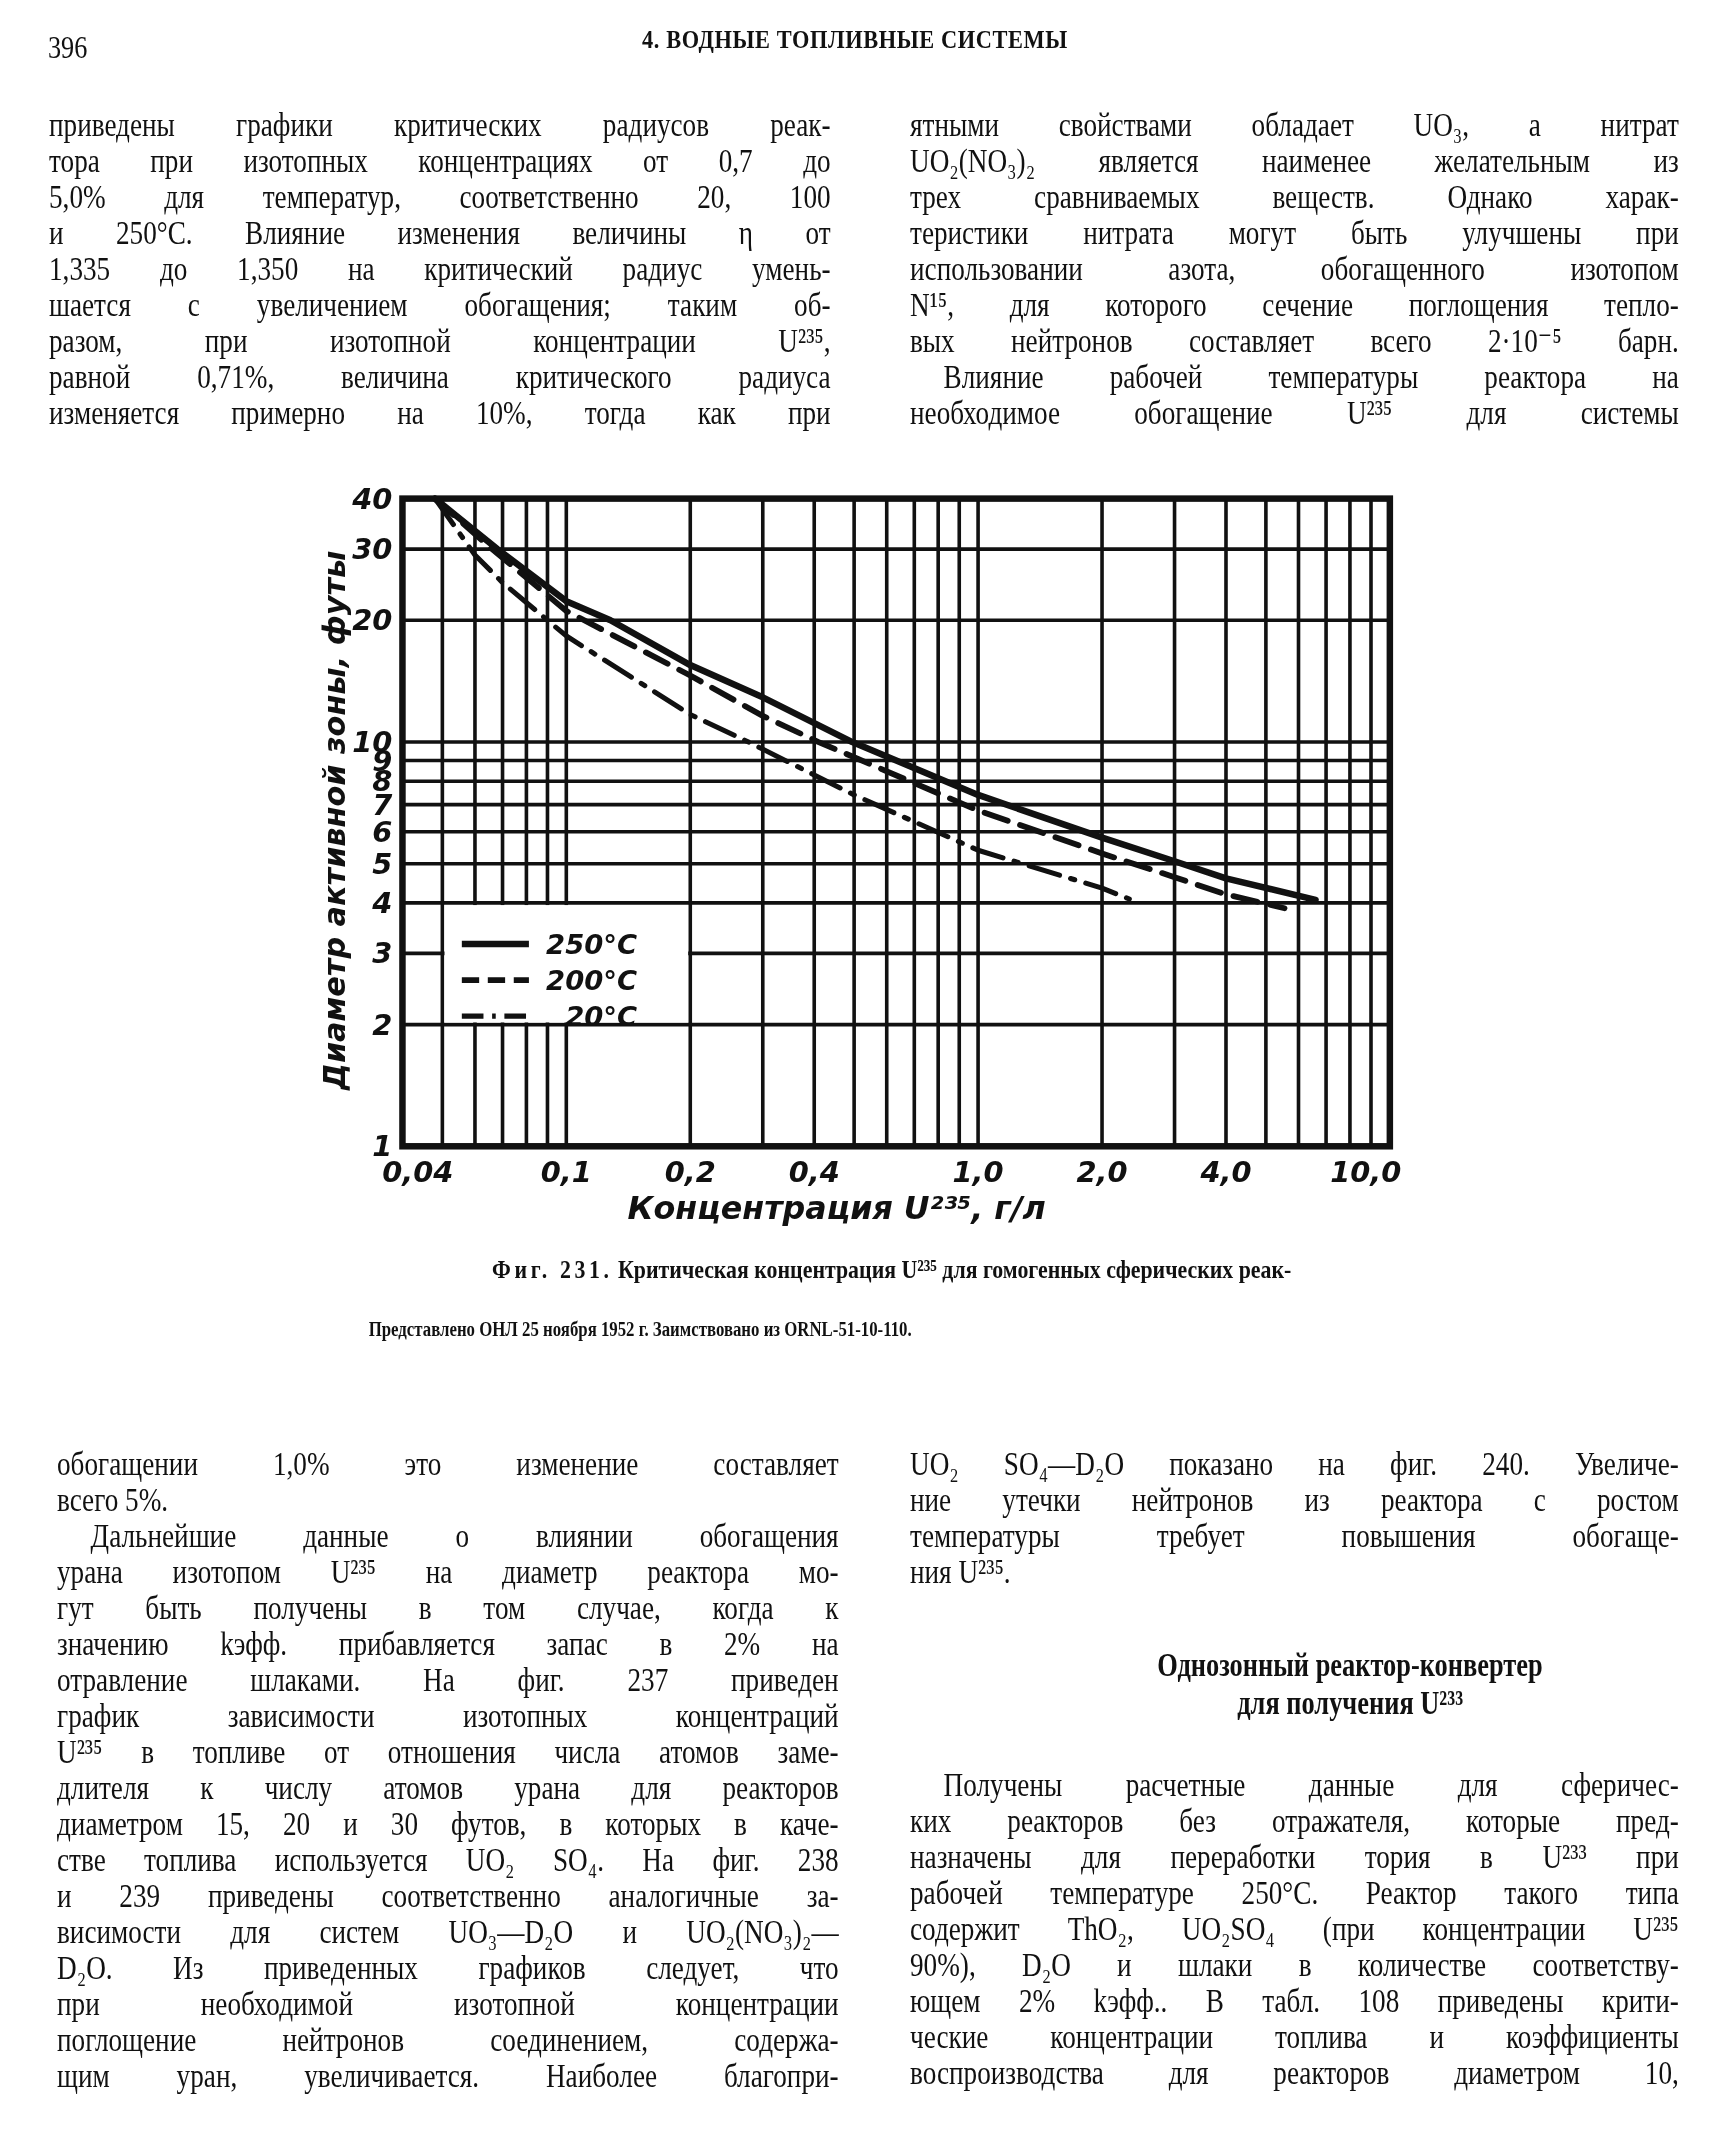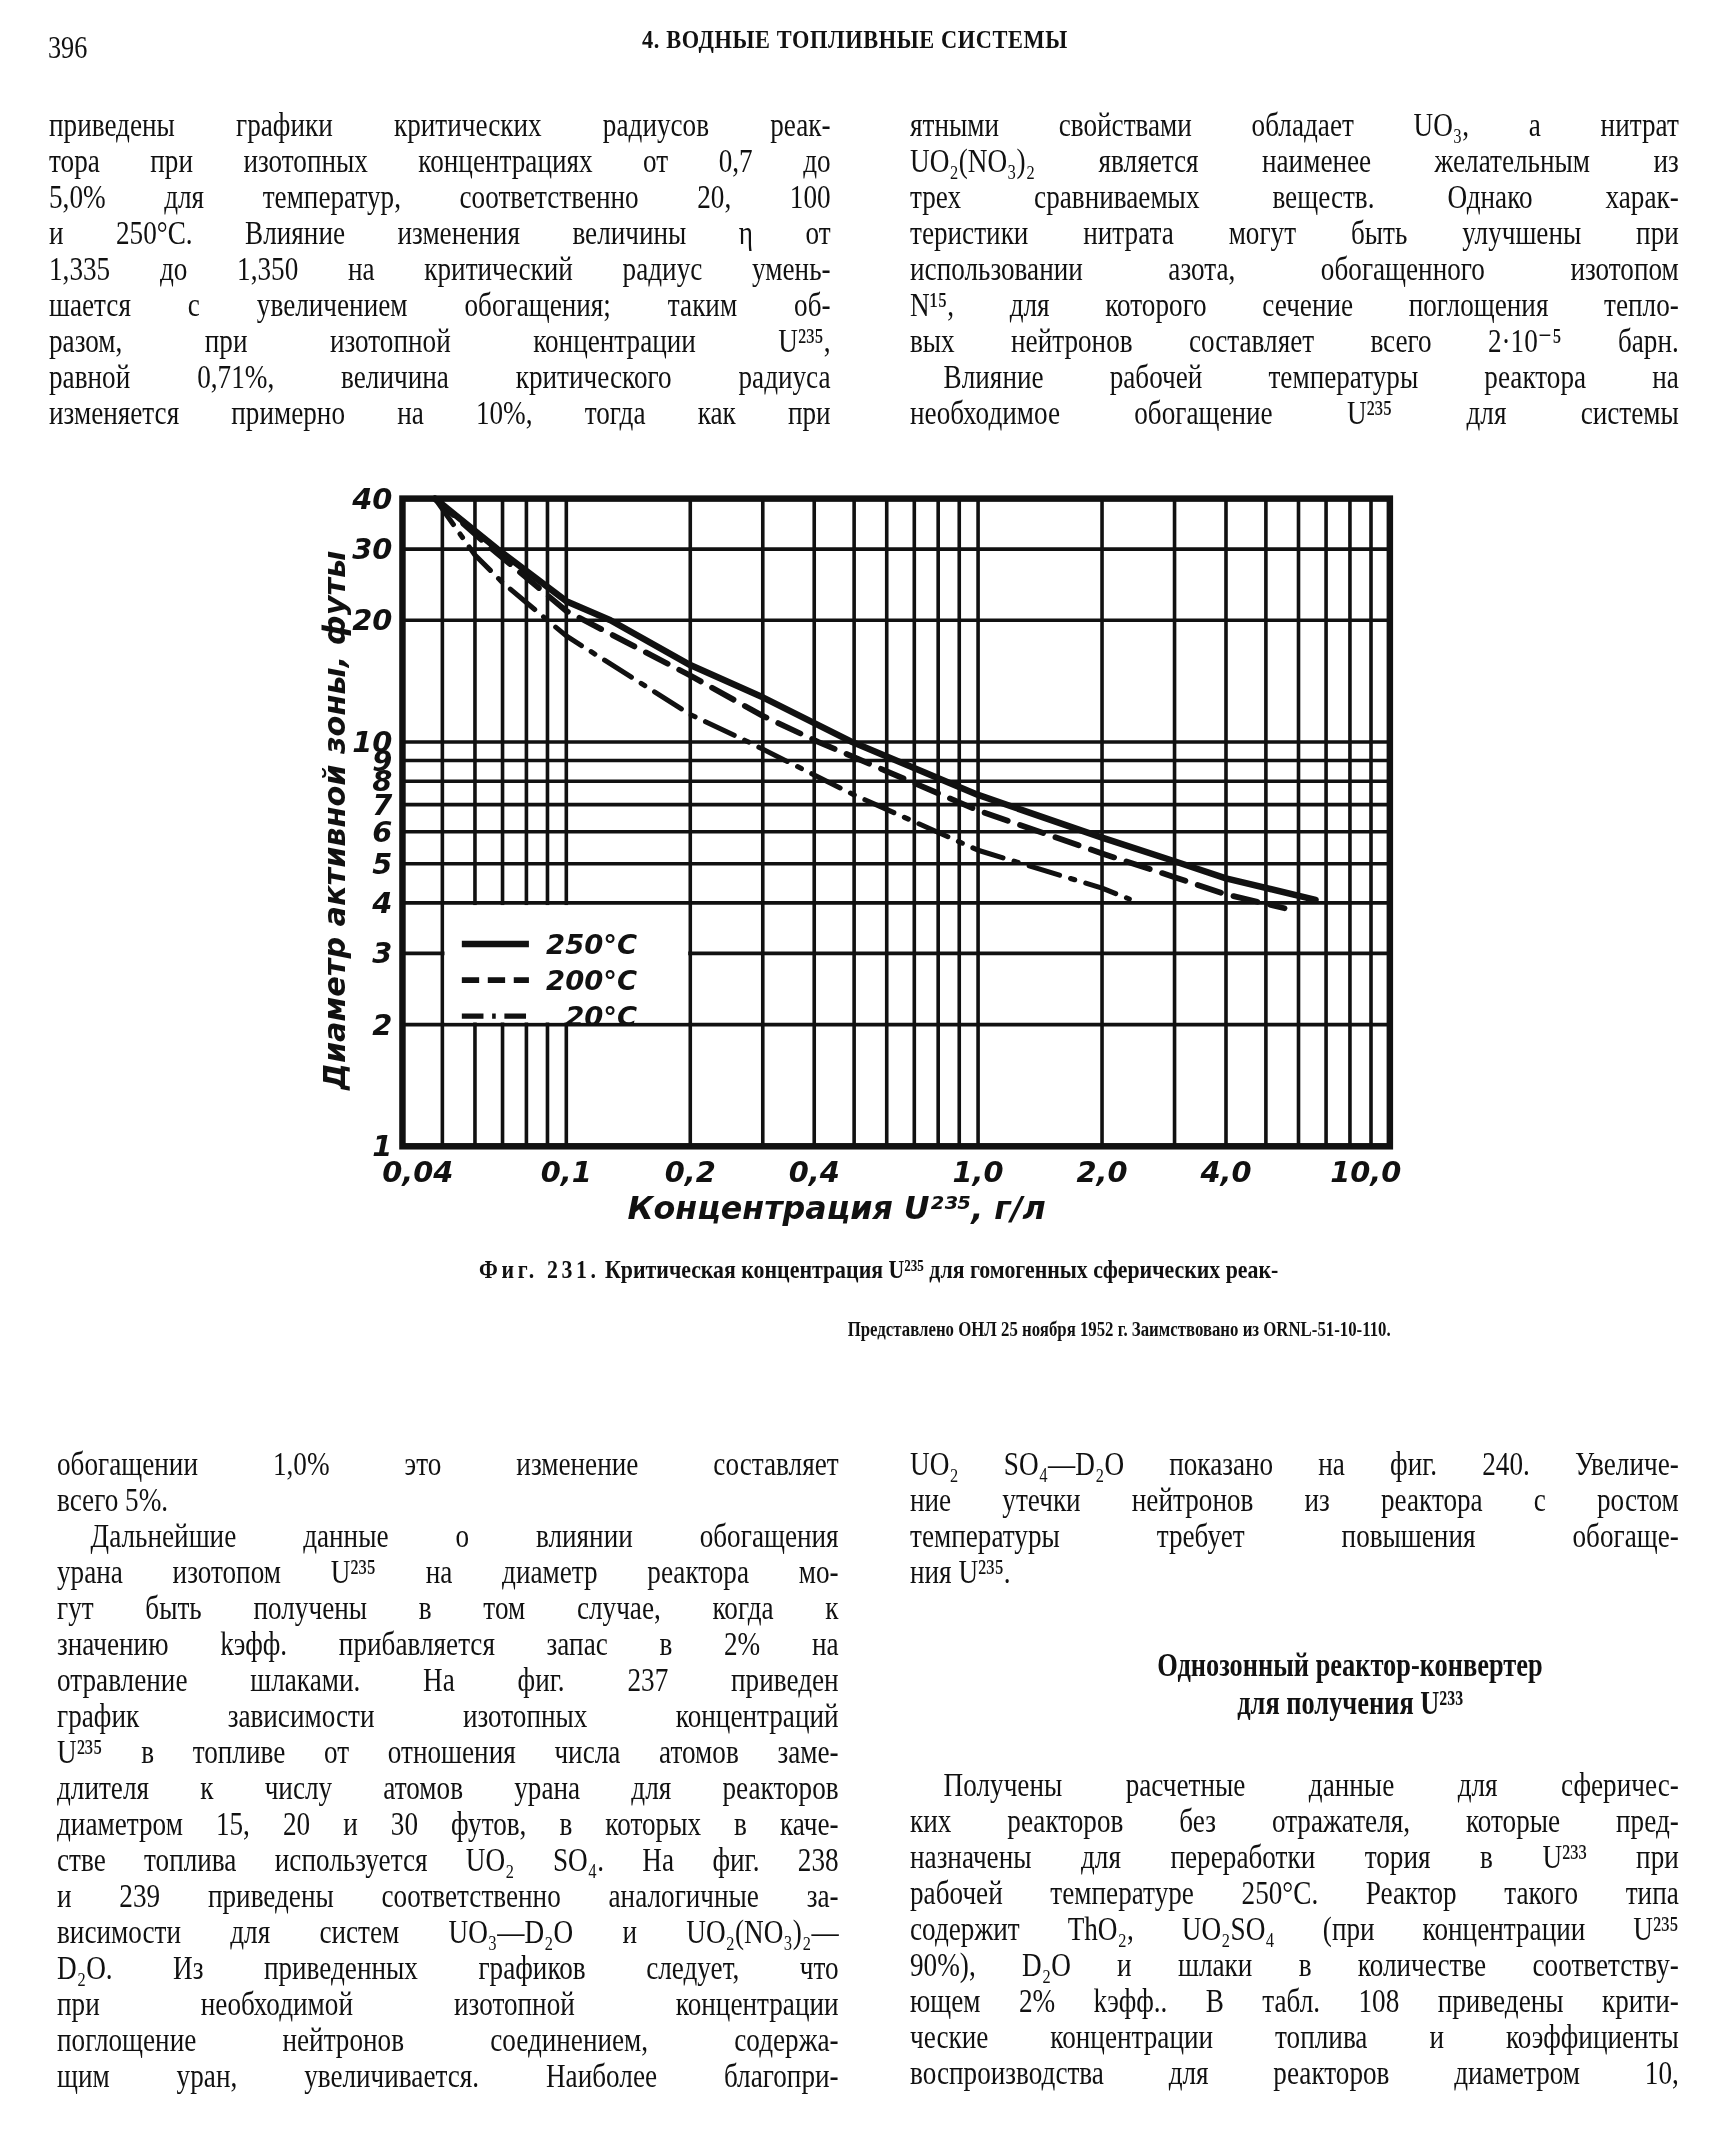--- a/index.html
+++ b/index.html
@@ -8,23 +8,23 @@
   .abs{position:absolute;}
   .pagenum{left:48px;top:29px;font-size:32px;transform:scaleX(.82);transform-origin:left top;}
   .runhead{left:642px;top:24.5px;font-size:26px;font-weight:bold;transform:scaleX(.86);transform-origin:left top;letter-spacing:0.7px;}
   .col{position:absolute;font-size:34px;line-height:36px;text-align:justify;}
   .col .line{display:block;text-align-last:justify;white-space:nowrap;}
   .col .line.last{text-align-last:left;}
   .col .indent{padding-left:42px;}
   .cond{transform:scaleX(.80);transform-origin:left top;}
   .colL{left:49px;width:977px;}
   .colR{left:910px;width:961px;}
-  .caption{left:316px;top:1254px;width:1125px;font-size:26px;line-height:32px;text-align:center;font-weight:bold;}
+  .caption{left:329px;top:1254px;width:1125px;font-size:26px;line-height:32px;text-align:center;font-weight:bold;}
   .caption .c1{transform:scaleX(.84);display:inline-block;white-space:nowrap;}
-  .source{left:317px;top:1318px;width:1125px;text-align:right;font-size:20px;font-weight:bold;}
+  .source{left:317px;top:1318px;width:1125px;text-align:left;font-size:20px;font-weight:bold;}
   .source span{display:inline-block;transform:scaleX(.84);white-space:nowrap;}
   .heading{left:964px;width:772px;text-align:center;font-weight:bold;font-size:33px;line-height:38px;}
   .heading span{display:inline-block;transform:scaleX(.80);white-space:nowrap;}
   svg text{font-family:"DejaVu Sans","Liberation Sans",sans-serif;font-style:italic;font-weight:bold;fill:#111;}
   #chart{position:absolute;left:0;top:0;}
 </style>
 </head>
 <body>
 
 <div class="abs pagenum">396</div>

